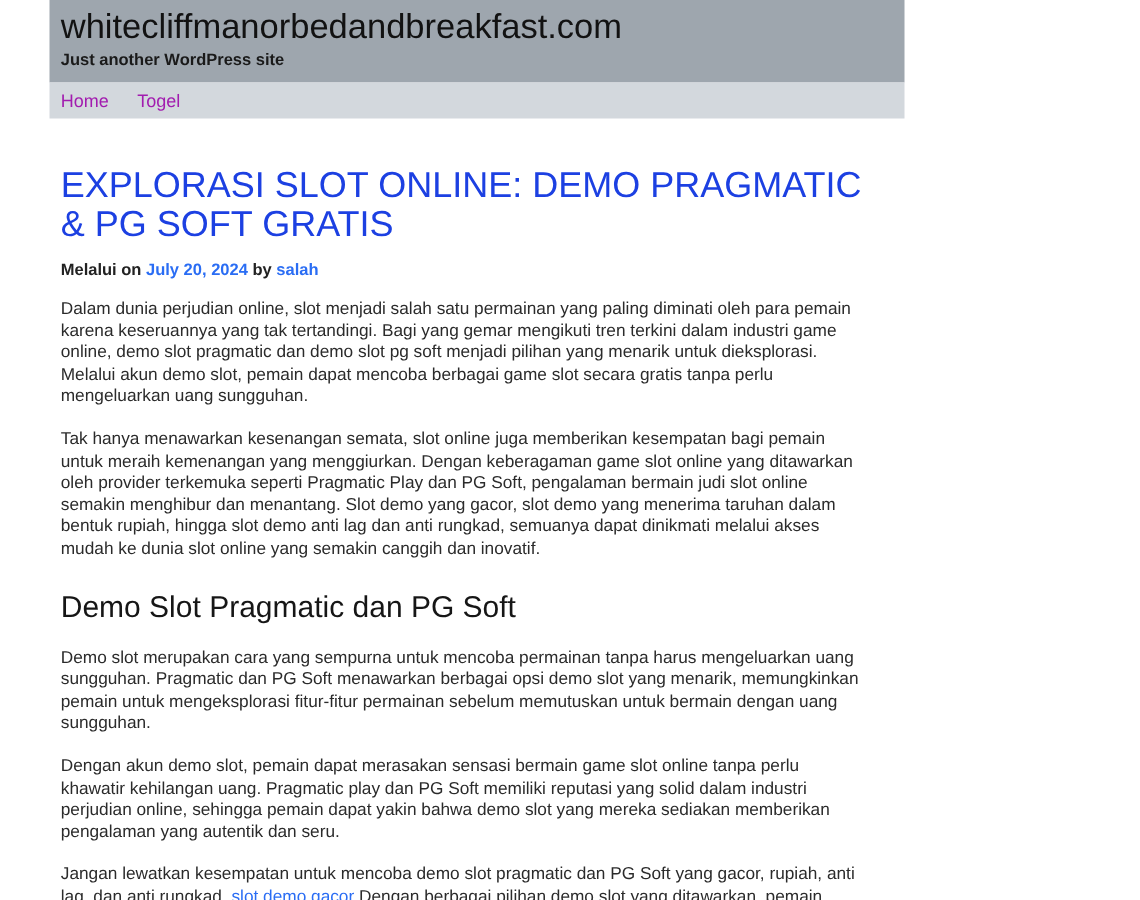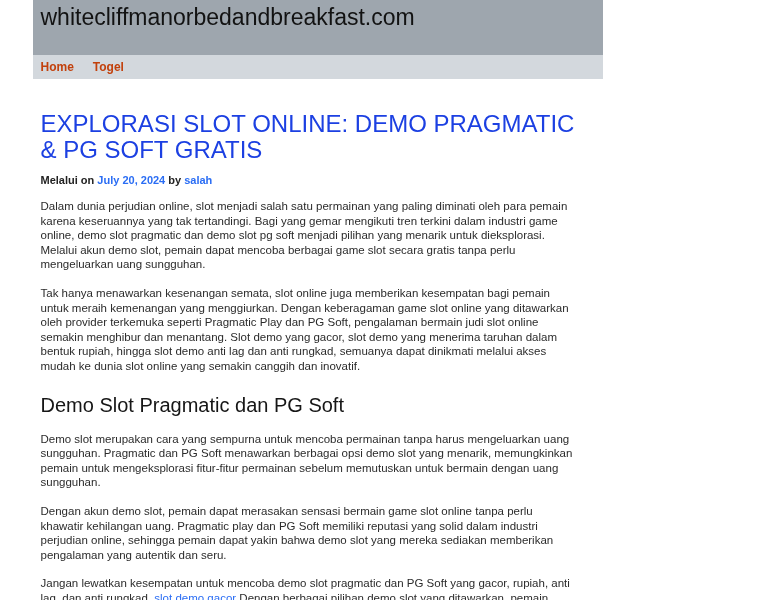--- a/index.html
+++ b/index.html
@@ -41,22 +41,22 @@
   .site-nav {
     background: #d3d8dd;
     height: 24px;
     padding: 0 8px;
     display: flex;
     align-items: center;
     gap: 19px;
   }
   .nav-item {
     font-size: 12px;
-    font-weight: 700;
-    color: #c2410c;
+    font-weight: 400;
+    color: #a21caf;
     text-decoration: none;
     cursor: pointer;
   }
   .content {
     padding: 0 8px;
   }
   .post-title {
     margin: 32px 0 0 0;
     font-size: 24px;
     font-weight: 400;
@@ -96,20 +96,21 @@
   }
 </style>
 </head>
 <body>
 
 <div class="viewport">
   <div class="page">
 
     <header class="site-header">
       <h1 class="site-title">whitecliffmanorbedandbreakfast.com</h1>
+      <p class="site-tagline">Just another WordPress site</p>
     </header>
 
     <nav class="site-nav">
       <a href="#" class="nav-item">Home</a>
       <a href="#" class="nav-item">Togel</a>
     </nav>
 
     <main class="content">
       <article>
 

